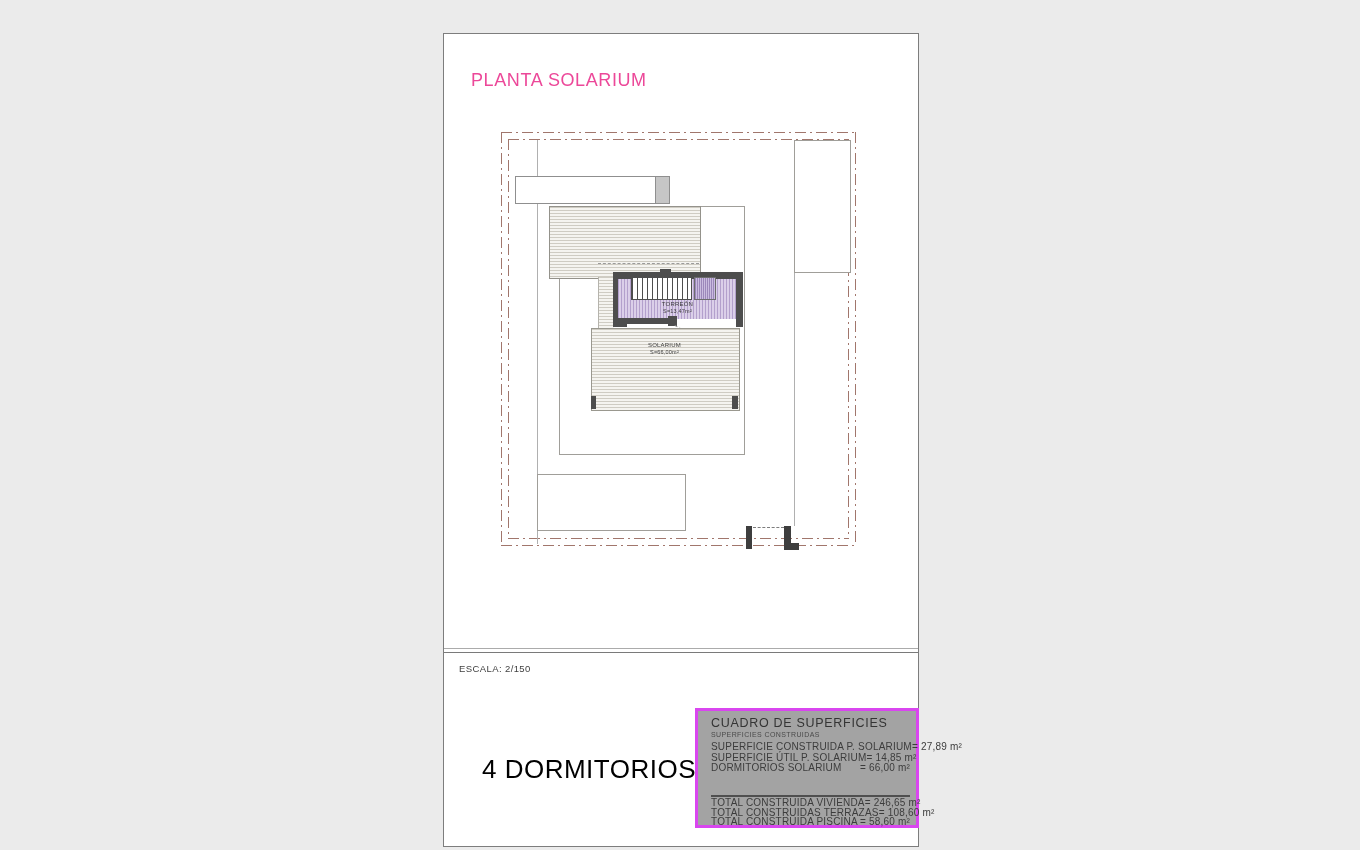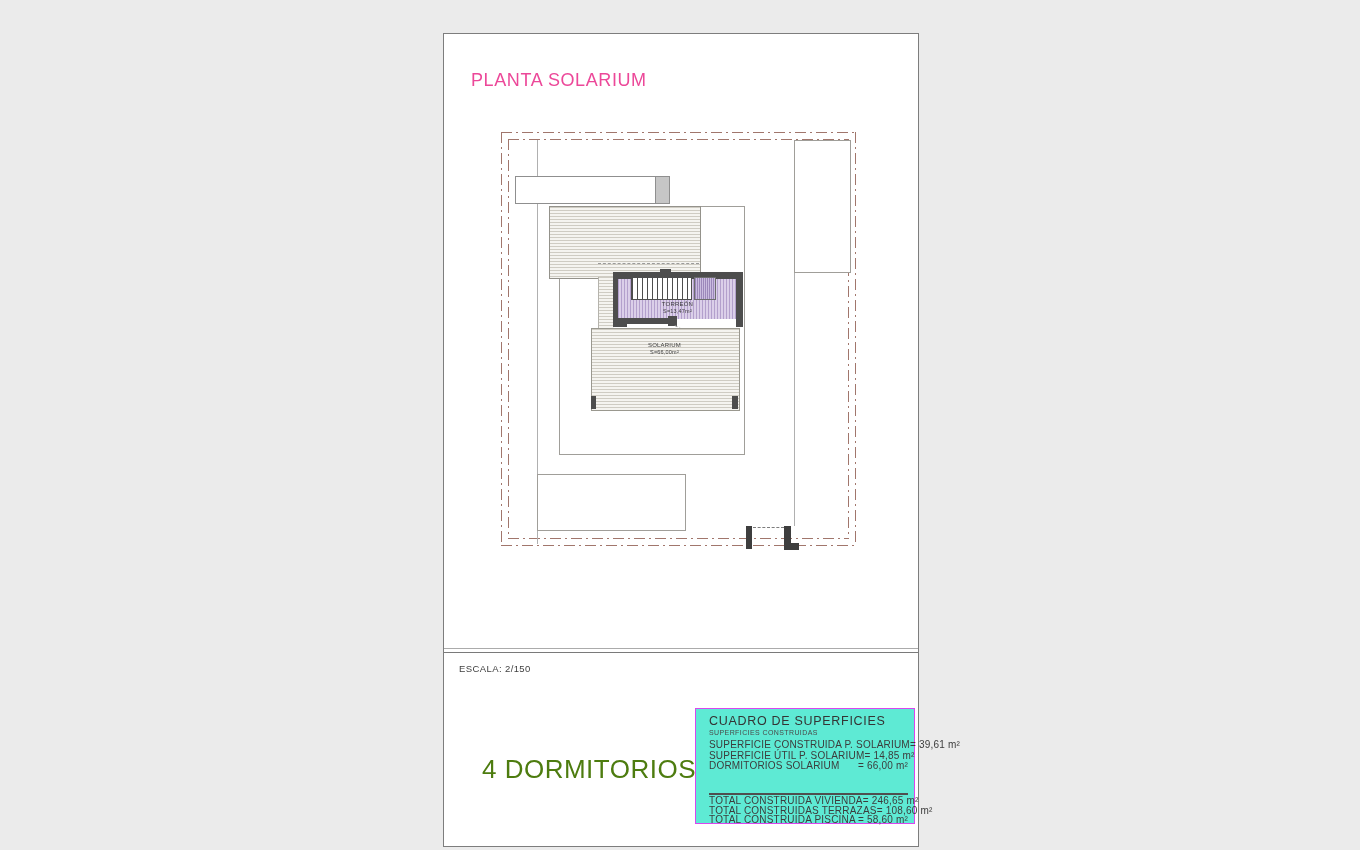--- a/index.html
+++ b/index.html
@@ -30,24 +30,24 @@
 
   .outline{border:1px solid #a09e99;background:#fff;}
   .wall{background:#4d4d4d;}
   .tiny-label{font-size:6px;line-height:7px;color:#3c3c3c;text-align:center;letter-spacing:.2px;}
   .tiny-label .area{font-size:5.5px;}
 
   
   .divider1{left:0;top:614px;width:474px;height:1px;background:#ababab;}
   .divider2{left:0;top:618px;width:474px;height:1px;background:#7a7a7a;}
   .escala{left:15px;top:629px;font-size:9.5px;letter-spacing:.4px;color:#3f3f3f;white-space:nowrap;}
-  .dormitorios{left:38px;top:720px;font-size:26px;letter-spacing:.5px;color:#4d7c0f;white-space:nowrap;}
+  .dormitorios{left:38px;top:720px;font-size:26px;letter-spacing:.5px;color:#000000;white-space:nowrap;}
 
   
-  #surf-table{left:251px;top:674px;width:218px;height:114px;border:1px solid #d946ef;background:#5eead4;}
+  #surf-table{left:251px;top:674px;width:218px;height:114px;border:3px solid #d946ef;background:#a3a3a3;}
   .t-title{left:13px;top:5px;font-size:12.5px;letter-spacing:.7px;color:#343434;white-space:nowrap;}
   .t-sub{left:13px;top:20px;font-size:7px;letter-spacing:.4px;color:#4a4a4a;white-space:nowrap;}
   .t-rows{left:13px;right:6px;top:31px;}
   .t-totals{left:13px;right:6px;top:87px;}
   .t-row{display:flex;justify-content:space-between;font-size:10px;line-height:10.5px;color:#3c3c3c;letter-spacing:.2px;white-space:nowrap;}
   .t-totals .t-row{line-height:9.5px;}
   .t-div{left:13px;right:6px;top:84px;height:2px;background:#4f4f4f;}
 </style>
 </head>
 <body>
@@ -119,21 +119,21 @@
 
   <div class="abs dormitorios">4 DORMITORIOS</div>
 
   <div class="abs" id="surf-table">
     <div class="abs t-title">CUADRO DE SUPERFICIES</div>
     <div class="abs t-sub">SUPERFICIES CONSTRUIDAS</div>
 
     <div class="abs t-rows">
       <div class="t-row">
         <span>SUPERFICIE CONSTRUIDA P. SOLARIUM</span>
-        <span>= 39,61 m²</span>
+        <span>= 27,89 m²</span>
       </div>
       <div class="t-row">
         <span>SUPERFICIE ÚTIL P. SOLARIUM</span>
         <span>= 14,85 m²</span>
       </div>
       <div class="t-row">
         <span>DORMITORIOS SOLARIUM</span>
         <span>= 66,00 m²</span>
       </div>
     </div>

